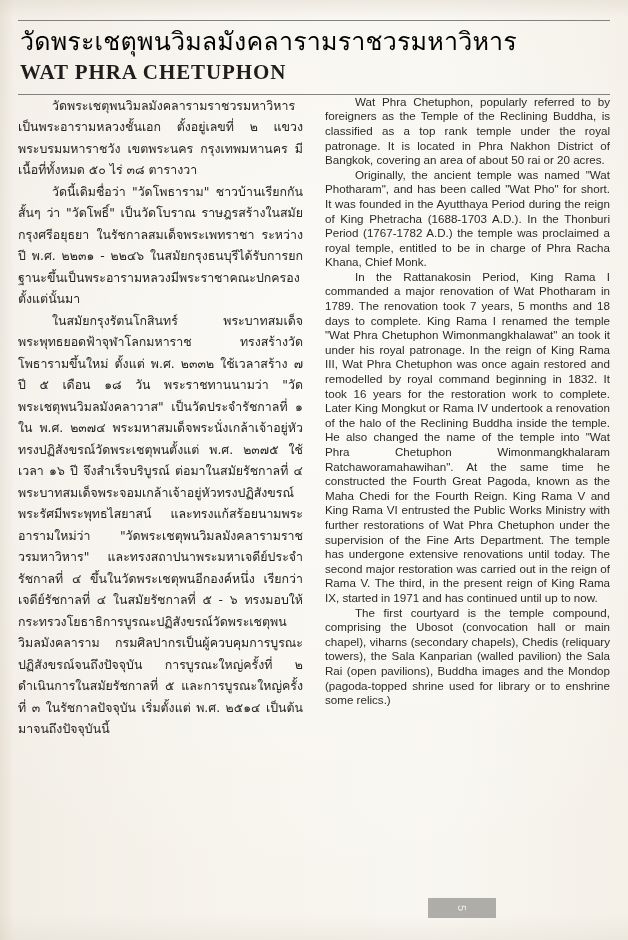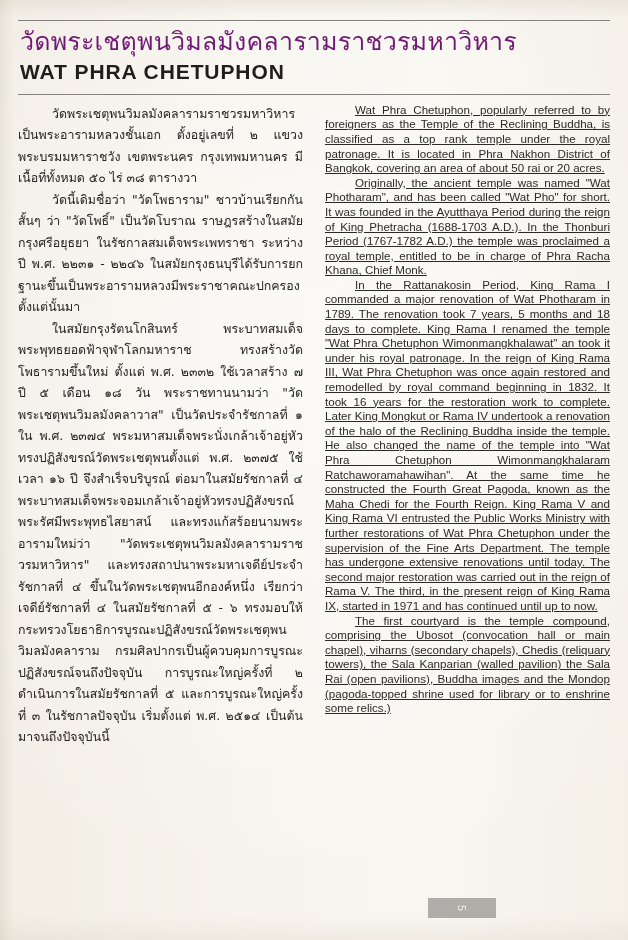--- a/index.html
+++ b/index.html
@@ -48,38 +48,38 @@
   .rule-top { margin-top: 20px; }
   .rule-bottom { margin-top: 7px; }
 
   #header {
     padding: 6px 0 2px 2px;
   }
   .title-thai {
     font-family: "DejaVu Sans", sans-serif;
     font-size: 25px;
     line-height: 1.22;
-    color: #701a75;
+    color: #000000;
     letter-spacing: .2px;
     white-space: nowrap;
   }
   .title-eng {
-    font-family: Liberation Sans, sans-serif;
+    font-family: Liberation Serif, serif;
     font-weight: bold;
     font-size: 21px;
     line-height: 1.25;
     letter-spacing: .9px;
     color: #1f1e1d;
     margin-top: 1px;
   }
 
   #columns {
     display: flex;
     gap: 22px;
-    margin-top: 8px;
+    margin-top: 0;
   }
   .col {
     flex: 1 1 0;
     min-width: 0;
   }
   .col p {
     margin: 0;
     text-align: justify;
     text-justify: inter-word;
     color: #2b2926;
@@ -90,21 +90,20 @@
     line-height: 21.5px;
     text-indent: 34px;
     color: #262522;
   }
   .col-eng p {
     font-family: "Liberation Sans", sans-serif;
     font-size: 11.6px;
     line-height: 14.6px;
     text-indent: 30px;
     color: #2c2a27;
-    text-decoration: underline;
   }
   .col-eng p + p { margin-top: 0; }
 
   #page-number-box {
     position: absolute;
     left: 428px;
     top: 898px;
     width: 68px;
     height: 20px;
     background: #a9a7a3;

